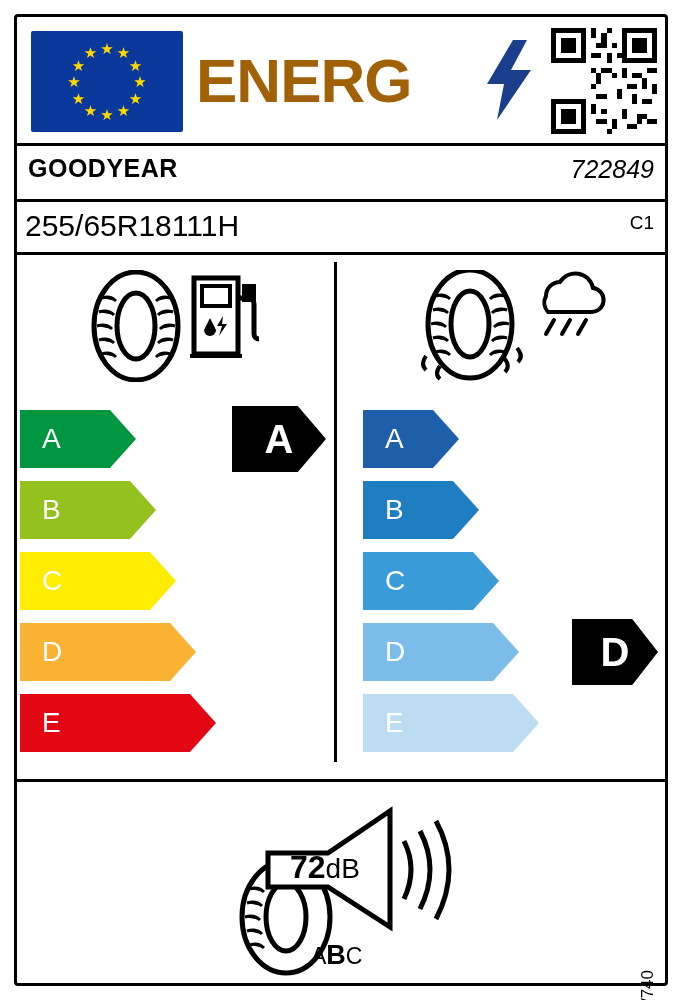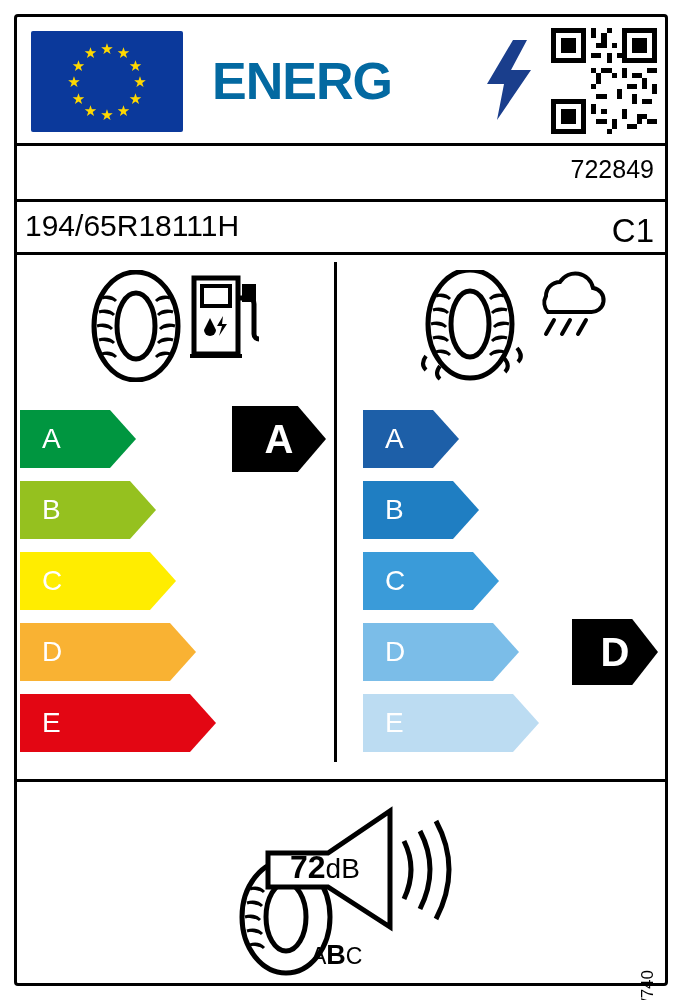--- a/index.html
+++ b/index.html
@@ -42,26 +42,26 @@
   }
   .eu-flag .star {
     position: absolute;
     color: #ffd800;
     font-size: 15px;
     line-height: 15px;
     transform: translate(-50%, -50%);
   }
   .energy-word {
     position: absolute;
-    left: 212px;
+    left: 196px;
     top: 38px;
-    font-size: 52px;
+    font-size: 62px;
     font-weight: bold;
     letter-spacing: -1px;
-    color: #0369a1;
+    color: #a16207;
     line-height: 86px;
   }
   .bolt {
     position: absolute;
     left: 487px;
     top: 40px;
     width: 44px;
     height: 80px;
   }
   .qr {
@@ -91,32 +91,33 @@
     font-size: 25px;
     font-weight: bold;
     letter-spacing: 0.5px;
   }
   .code {
     position: absolute;
     right: 28px;
     top: 155px;
     font-size: 25px;
     text-align: left;
+    font-style: italic;
   }
   .tire-size {
     position: absolute;
     left: 25px;
     top: 209px;
     font-size: 30px;
   }
   .class-code {
     position: absolute;
     right: 28px;
     top: 212px;
-    font-size: 33px;
+    font-size: 19px;
   }
 
   
   .vdiv {
     position: absolute;
     left: 334px;
     top: 262px;
     width: 0;
     height: 500px;
     border-left: 3px solid #000;
@@ -285,25 +286,26 @@
           <rect x="8" y="11" width="1" height="1"></rect>
         <rect x="12" y="3" width="1" height="1"></rect>
           <rect x="13" y="5" width="1" height="1"></rect>
         <rect x="18" y="17" width="1" height="1"></rect>
       </g>
     </svg>
   </div>
 
   <div class="hr hr1"></div>
 
+  <div class="brand">GOODYEAR</div>
   <div class="code">722849</div>
 
   <div class="hr hr2"></div>
 
-  <div class="tire-size">194/65R18111H</div>
+  <div class="tire-size">255/65R18111H</div>
   <div class="class-code">C1</div>
 
   <div class="hr hr3"></div>
 
   <div class="vdiv"></div>
 
   <div class="icon-fuel-tyre">
     <svg width="100" height="112" viewBox="0 0 100 112">
       <ellipse cx="50" cy="56" rx="42" ry="54" fill="#fff" stroke="#000" stroke-width="5"></ellipse>
       <ellipse cx="50" cy="56" rx="19" ry="33" fill="#fff" stroke="#000" stroke-width="5"></ellipse>

